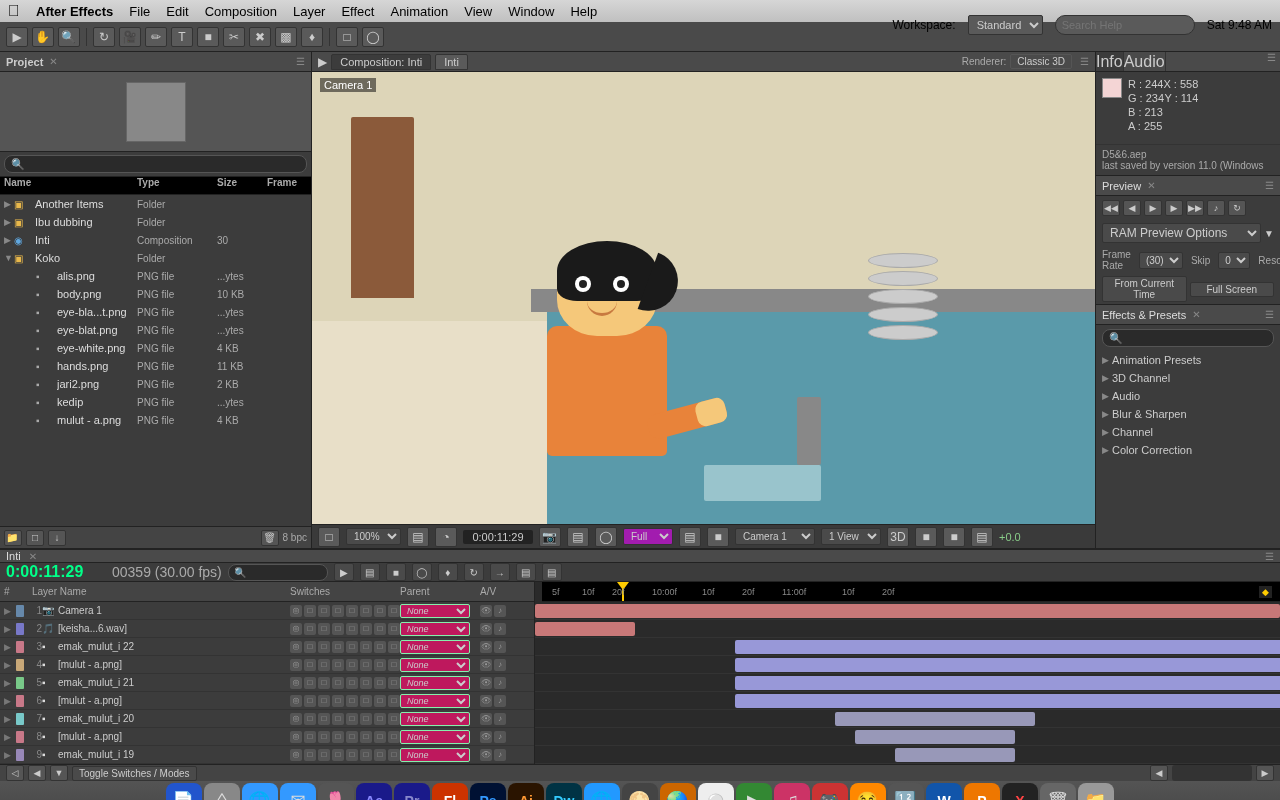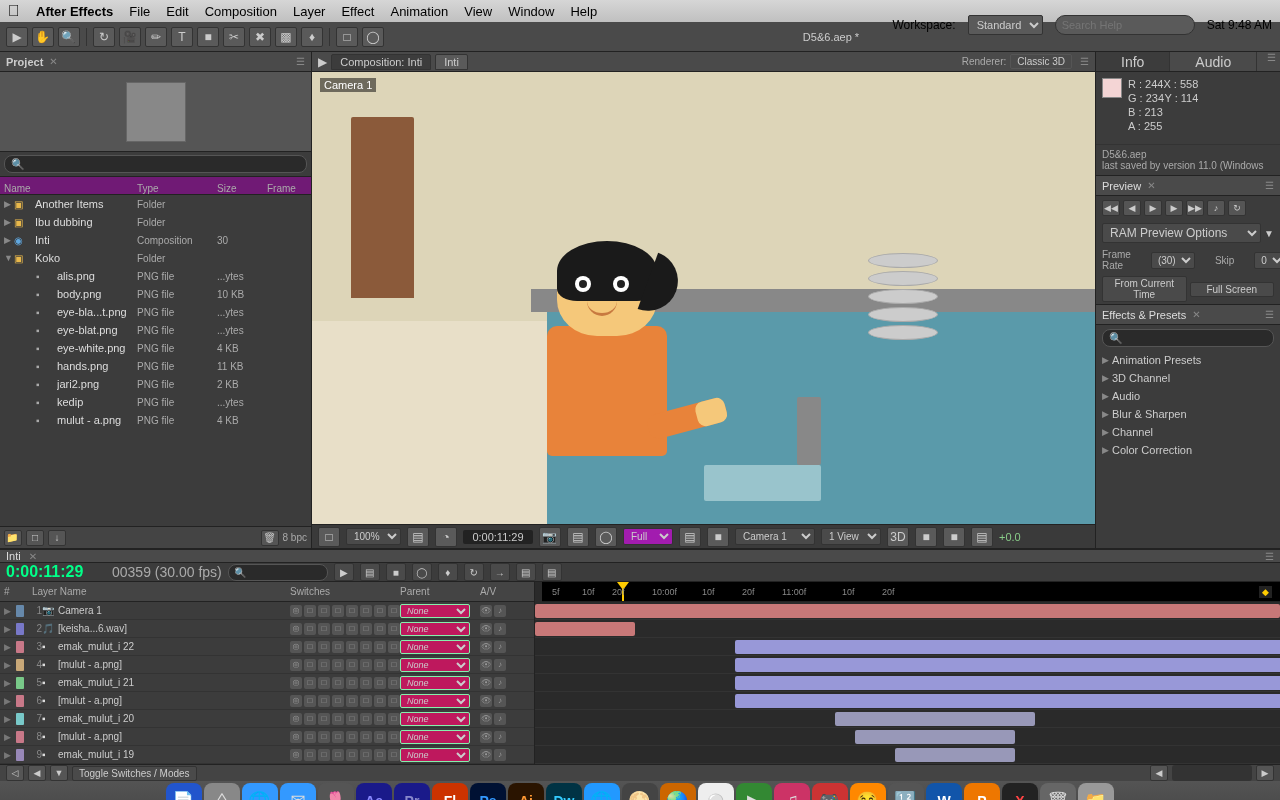--- a/index.html
+++ b/index.html
@@ -29,21 +29,21 @@
     .panel-title { font-size: 11px; color: #ccc; font-weight: bold; }
     .panel-close { font-size: 10px; color: #888; cursor: pointer; }
     .panel-menu { margin-left: auto; font-size: 10px; color: #888; cursor: pointer; }
 
     .project-preview { height: 80px; background: #555; display: flex; align-items: center; justify-content: center; border-bottom: 1px solid #222; }
     .preview-thumb { width: 60px; height: 60px; background: #888; border: 1px solid #666; }
 
     .search-row { padding: 3px 4px; background: #3c3c3c; border-bottom: 1px solid #222; }
     .project-search { width: 100%; background: #2a2a2a; border: 1px solid #555; color: #ccc; padding: 2px 6px; font-size: 11px; border-radius: 8px; }
 
-    .column-headers { display: flex; align-items: flex-end; height: 18px; background: #701a75; border-bottom: 1px solid #222; padding: 0 4px; }
+    .column-headers { display: flex; align-items: flex-start; height: 18px; background: #000000; border-bottom: 1px solid #222; padding: 0 4px; font-weight: bold; }
     .col-name { flex: 1; font-size: 10px; color: #aaa; }
     .col-type { width: 80px; font-size: 10px; color: #aaa; }
     .col-size { width: 50px; font-size: 10px; color: #aaa; }
     .col-frame { width: 40px; font-size: 10px; color: #aaa; }
 
     .project-list { flex: 1; overflow-y: auto; }
     .project-item { display: flex; align-items: center; height: 18px; padding: 0 4px; cursor: pointer; }
     .project-item .arrow { width: 10px; font-size: 9px; color: #888; }
     .project-item .item-icon { width: 14px; font-size: 10px; }
     .folder-icon { color: #e8b84b; }
@@ -97,36 +97,36 @@
     .comp-footer { height: 24px; background: #3a3a3a; border-top: 1px solid #222; display: flex; align-items: center; padding: 0 6px; gap: 6px; }
     .zoom-select { background: #4a4a4a; border: 1px solid #333; color: #ccc; font-size: 10px; padding: 1px 3px; border-radius: 2px; width: 55px; }
     .timecode { font-size: 11px; color: #ccc; background: #222; padding: 1px 4px; border-radius: 2px; min-width: 70px; text-align: center; }
     .quality-select { background: #a21caf; border: 1px solid #333; color: #ccc; font-size: 10px; padding: 1px 3px; border-radius: 2px; width: 50px; }
     .camera-select { background: #4a4a4a; border: 1px solid #333; color: #ccc; font-size: 10px; padding: 1px 3px; border-radius: 2px; width: 80px; }
     .view-select { background: #4a4a4a; border: 1px solid #333; color: #ccc; font-size: 10px; padding: 1px 3px; border-radius: 2px; width: 60px; }
 
     
     .info-panel { width: 185px; height: 100%; background: #3c3c3c; border-left: 1px solid #222; display: flex; flex-direction: column; overflow: hidden; }
     .info-tabs { display: flex; height: 20px; background: #4a4a4a; border-bottom: 1px solid #222; }
-    .info-tab { padding: 0 25px; font-size: 14px; color: #ccc; cursor: pointer; display: flex; align-items: center; border-right: 1px solid #333; }
+    .info-tab { padding: 0 0; font-size: 16px; color: #ccc; cursor: pointer; display: flex; align-items: center; border-right: 1px solid #333; }
     .info-tab.active { background: #3c3c3c; }
     .info-content { padding: 6px; }
     .color-swatch { width: 20px; height: 20px; background: #f4d5d5; border: 1px solid #888; float: left; margin-right: 6px; margin-bottom: 4px; }
     .info-row { display: flex; justify-content: space-between; margin-bottom: 2px; font-size: 11px; color: #ccc; }
     .file-info { font-size: 10px; color: #aaa; padding: 4px 6px; border-top: 1px solid #333; }
 
     
     .preview-section { border-top: 1px solid #222; }
     .preview-header { height: 20px; background: #4a4a4a; display: flex; align-items: center; padding: 0 6px; border-bottom: 1px solid #222; }
     .preview-controls { display: flex; align-items: center; gap: 3px; padding: 4px 6px; }
     .prev-btn { width: 18px; height: 16px; background: #555; border: 1px solid #333; border-radius: 2px; display: flex; align-items: center; justify-content: center; font-size: 9px; cursor: pointer; color: #ccc; }
     .ram-options-row { padding: 3px 6px; display: flex; align-items: center; }
     .ram-select { background: #4a4a4a; border: 1px solid #333; color: #ccc; font-size: 12px; padding: 1px 3px; border-radius: 2px; flex: 1; }
     .ram-arrow { font-size: 10px; color: #ccc; margin-left: 3px; cursor: pointer; }
-    .frame-rate-row { display: flex; align-items: center; padding: 3px 6px; gap: 20px; font-size: 10px; color: #aaa; }
+    .frame-rate-row { display: flex; align-items: center; padding: 3px 6px; gap: 8px; font-size: 10px; color: #aaa; }
     .fr-select { background: #4a4a4a; border: 1px solid #333; color: #ccc; font-size: 10px; padding: 1px 2px; border-radius: 2px; width: 45px; }
     .preview-btns-row { display: flex; align-items: center; padding: 2px 6px; gap: 3px; }
     .cur-time-btn { background: #4a4a4a; border: 1px solid #333; color: #ccc; font-size: 10px; padding: 1px 4px; border-radius: 2px; cursor: pointer; flex: 1; text-align: center; }
     .fullscreen-btn { background: #4a4a4a; border: 1px solid #333; color: #ccc; font-size: 10px; padding: 1px 4px; border-radius: 2px; cursor: pointer; flex: 1; text-align: center; }
 
     
     .effects-section { border-top: 1px solid #222; flex: 1; display: flex; flex-direction: column; }
     .effects-header { height: 20px; background: #4a4a4a; display: flex; align-items: center; padding: 0 6px; border-bottom: 1px solid #222; }
     .effects-search { margin: 4px 6px; background: #2a2a2a; border: 1px solid #555; color: #ccc; padding: 2px 6px; font-size: 11px; border-radius: 8px; width: calc(100% - 12px); }
     .effects-list { flex: 1; overflow-y: auto; }
@@ -230,21 +230,20 @@
   <div class="toolbar-btn">✏</div>
   <div class="toolbar-btn">T</div>
   <div class="toolbar-btn">■</div>
   <div class="toolbar-btn">✂</div>
   <div class="toolbar-btn">✖</div>
   <div class="toolbar-btn">▩</div>
   <div class="toolbar-btn">♦</div>
   <div class="toolbar-sep"></div>
   <div class="toolbar-btn">□</div>
   <div class="toolbar-btn">◯</div>
-  <div class="toolbar-title">D5&amp;6.aep *</div>
 </div>
 
 <div class="main-area">
 
   <div class="project-panel">
     <div class="panel-header">
       <span class="panel-title">Project</span>
       <span class="panel-close">✕</span>
       <span class="panel-menu">☰</span>
     </div>

